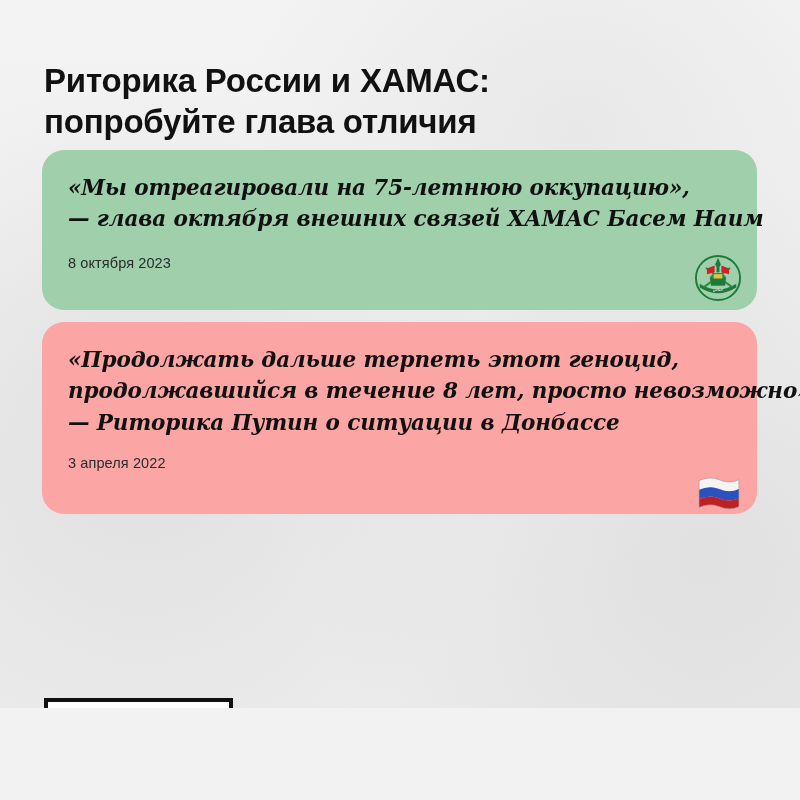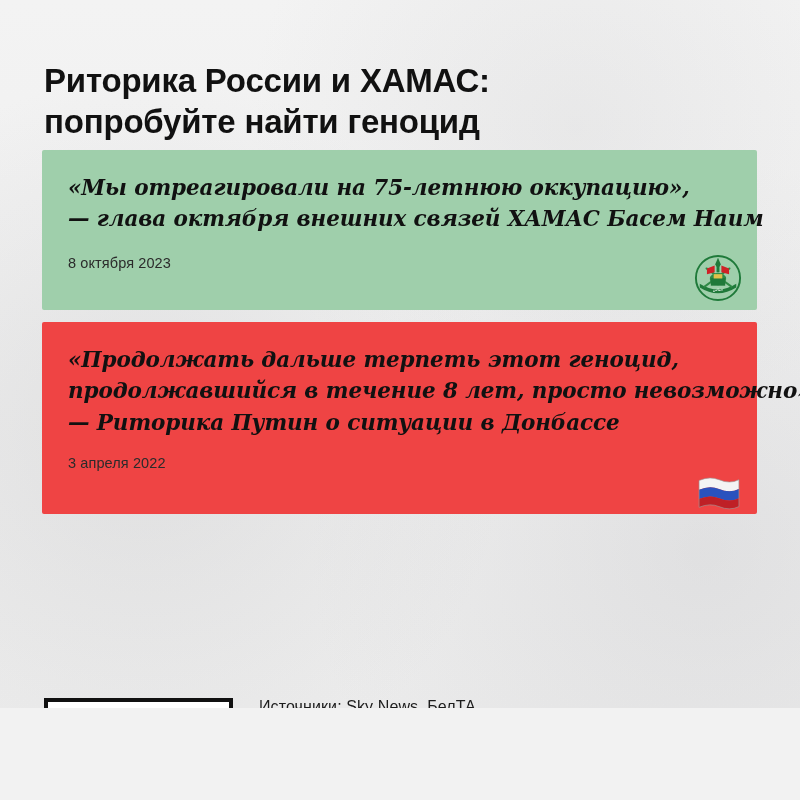--- a/index.html
+++ b/index.html
@@ -54,26 +54,26 @@
     letter-spacing: -0.2px;
     color: #111111;
   }
   .title .line { display: block; white-space: pre; }
 
   
   .card {
     position: absolute;
     left: 42px;
     width: 715px;
-    border-radius: 2px;
+    border-radius: 22px;
     box-sizing: border-box;
     padding: 22px 26px 18px 26px;
   }
   .card-green { top: 150px; height: 160px; background: #9fcfab; }
-  .card-pink  { top: 322px; height: 192px; background: #ef4444; }
+  .card-pink  { top: 322px; height: 192px; background: #fca5a5; }
 
   .quote {
     font-family: "DejaVu Serif", "Liberation Serif", serif;
     font-style: italic;
     font-weight: 700;
     color: #111111;
     font-size: 21.5px;
     line-height: 1.46;
     letter-spacing: -0.1px;
   }
@@ -168,21 +168,21 @@
         <path d="M470 520 L600 660"></path>
         <path d="M250 120 L300 230"></path>
         <path d="M690 330 L740 470"></path>
       </g>
     </svg>
   </div>
   <div class="bg-wash"></div>
 
   <h1 class="title">
     <span class="line">Риторика России и ХАМАС:</span>
-    <span class="line">попробуйте найти геноцид</span>
+    <span class="line">попробуйте глава отличия</span>
   </h1>
 
   <div class="card card-green">
     <div class="quote">
       <span class="qline">«Мы отреагировали на 75-летнюю оккупацию»,</span>
       <span class="qline">— глава октября внешних связей ХАМАС Басем Наим</span>
     </div>
     <div class="date date-green">8 октября 2023</div>
   </div>
 
@@ -225,16 +225,15 @@
         <path d="M4 32 Q18 26 30 31 Q44 37 56 31 L56 42 Q44 48 30 42 Q18 37 4 43 Z" fill="#bf2026"></path>
         <path d="M4 8 Q18 2 30 7 Q44 13 56 7 L56 42 Q44 48 30 42 Q18 37 4 43 Z" fill="none" stroke="#9a9a9a" stroke-width="0.8"></path>
       </g>
     </svg>
   </div>
 
   <div class="footer">
     <div class="logo-box">
       <span class="logo-text">агентство</span>
     </div>
-    <div class="sources">Источники: Sky News, БелТА</div>
   </div>
 
 </div>
 
 </body></html>

